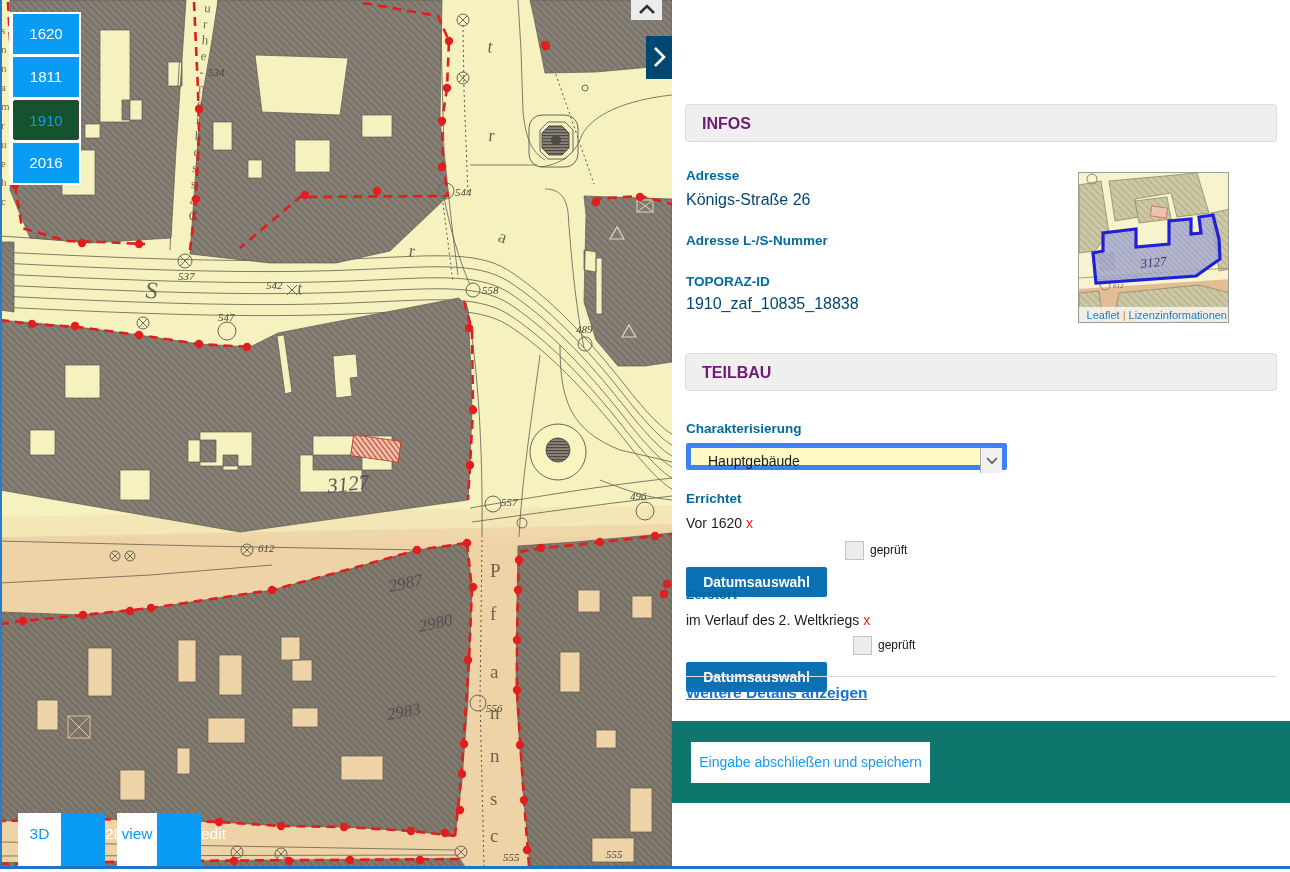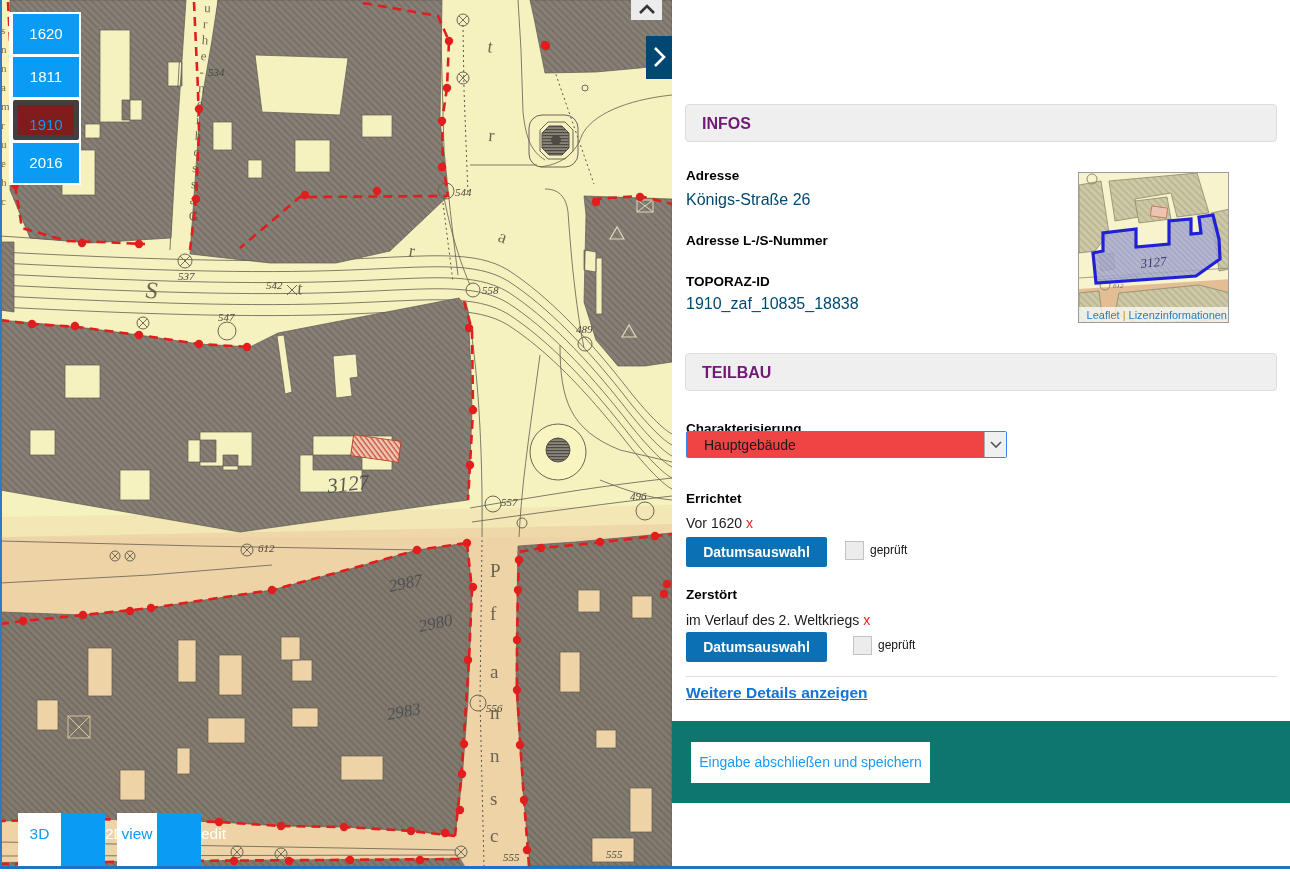--- a/index.html
+++ b/index.html
@@ -4,54 +4,54 @@
 <style>
   * { margin:0; padding:0; box-sizing:border-box; }
   html,body { width:1290px; height:872px; overflow:hidden; background:#fff;
     font-family:"Liberation Sans", sans-serif; }
   #stage { position:relative; width:1290px; height:872px; }
   #map { position:absolute; left:0; top:0; width:672px; height:866px; overflow:hidden; }
   
   .ybox { position:absolute; left:9px; top:0; width:72px; background:#fff; padding:2px 0 2px 4px;margin-top:12px; }
   .yb { width:66px; height:40px; line-height:40px; text-align:center; font-size:15px;
         background:#0a9cf5; color:#fff; margin-bottom:3px; }
-  .yb.sel { background:#7f1d1d; color:#0a9cf5; border:5px solid #404040; border-radius:2px;}
+  .yb.sel { background:#14532d; color:#0a9cf5; border:1px solid #404040; border-radius:2px;}
   .ybox .yb:last-child { margin-bottom:0; }
   
   .bb { position:absolute; height:54px; line-height:42px; text-align:center; font-size:15.5px; top:813px; }
   .bon  { background:#0a9cf5; color:#fff;padding-left:44px; }
   .boff { background:#fff; color:#0a9cf5; }
   
   #coll { position:absolute; left:631px; top:0; width:31px; height:20px; background:#ececec; text-align:center;}
   
   #panel { position:absolute; left:672px; top:0; width:618px; height:866px; background:#fff; }
   #phead { position:absolute; left:0; top:0; width:618px; height:78px; background:#004872; }
   #phead .t1 { position:absolute; left:21px; top:21px; font-size:15.5px; color:#c3cdd8; }
   #phead .t2 { position:absolute; left:21px; top:41px; font-size:18px; color:#fff; }
   #tab { position:absolute; left:646px; top:36px; width:26px; height:43px; background:#004872; }
   .secbox { position:absolute; left:13px; width:592px; height:38px; background:#efefef;
             border:1px solid #dcdcdc; border-radius:4px; color:#701a75; font-weight:bold;
             font-size:16px; line-height:37px; padding-left:16px; }
-  .glabel { position:absolute; left:14px; color:#000000; font-weight:bold; font-size:13.5px; }
+  .glabel { position:absolute; left:14px; color:#0369a1; font-weight:bold; font-size:13.5px; }
   .navyval { position:absolute; left:14px; color:#004872; font-size:16px; }
   .darktext { position:absolute; left:14px; color:#1c1c1c; font-size:14px; }
   .redx { color:#e8251f; }
   .datebtn { position:absolute; left:14px; width:141px; height:30px; background:#0c70b4; color:#fff;
-             font-size:14px; font-weight:bold; text-align:center; line-height:30px; border-radius:2px; }
+             font-size:14px; font-weight:bold; text-align:center; line-height:30px; border-radius:2px;margin-top:30px; }
   .cbx { position:absolute; width:19px; height:19px; background:#ececec; border:1px solid #c3c3c3; }
   .cblabel { position:absolute; color:#111; font-size:12px; }
   #sep { position:absolute; left:14px; top:676px; width:591px; height:1px; background:#ddd; }
   #link { position:absolute; left:14px; top:684px; font-size:15.5px; font-weight:bold;
           color:#1474d4; text-decoration:underline; }
   #bluebar { position:absolute; left:0; top:721px; width:692px; height:82px; background:#0f766e; }
   #savebtn { position:absolute; left:19px; top:21px; width:239px; height:41px; background:#fff;
              color:#189af5; font-size:14px; text-align:center; line-height:41px; white-space:nowrap; }
   
-  #sel { position:absolute; left:14px; top:431px; width:321px; height:27px; background:#ef4444;
-         border:1px solid #3b82f6; border-radius:2px; }
+  #sel { position:absolute; left:14px; top:443px; width:321px; height:27px; background:#fef9c3;
+         border:5px solid #3b82f6; border-radius:2px; }
   #sel .st { position:absolute; left:17px; top:5px; font-size:14px; color:#1a1a1a; }
   #sel .sa { position:absolute; right:0; top:0; width:22px; height:25px; background:#f0f0f0;
              border-left:1px solid #aeaeae; }
   
   #thumb { position:absolute; left:406px; top:172px; width:151px; height:151px; border:1px solid #9c9c9c; overflow:hidden;}
   #edgeL { position:absolute; left:0; top:0; width:2px; height:866px; background:#2a7cc7; }
   #edgeB { position:absolute; left:0; top:866px; width:1290px; height:3px; background:#1d73c4; }
 </style>
 </head>
 <body>

